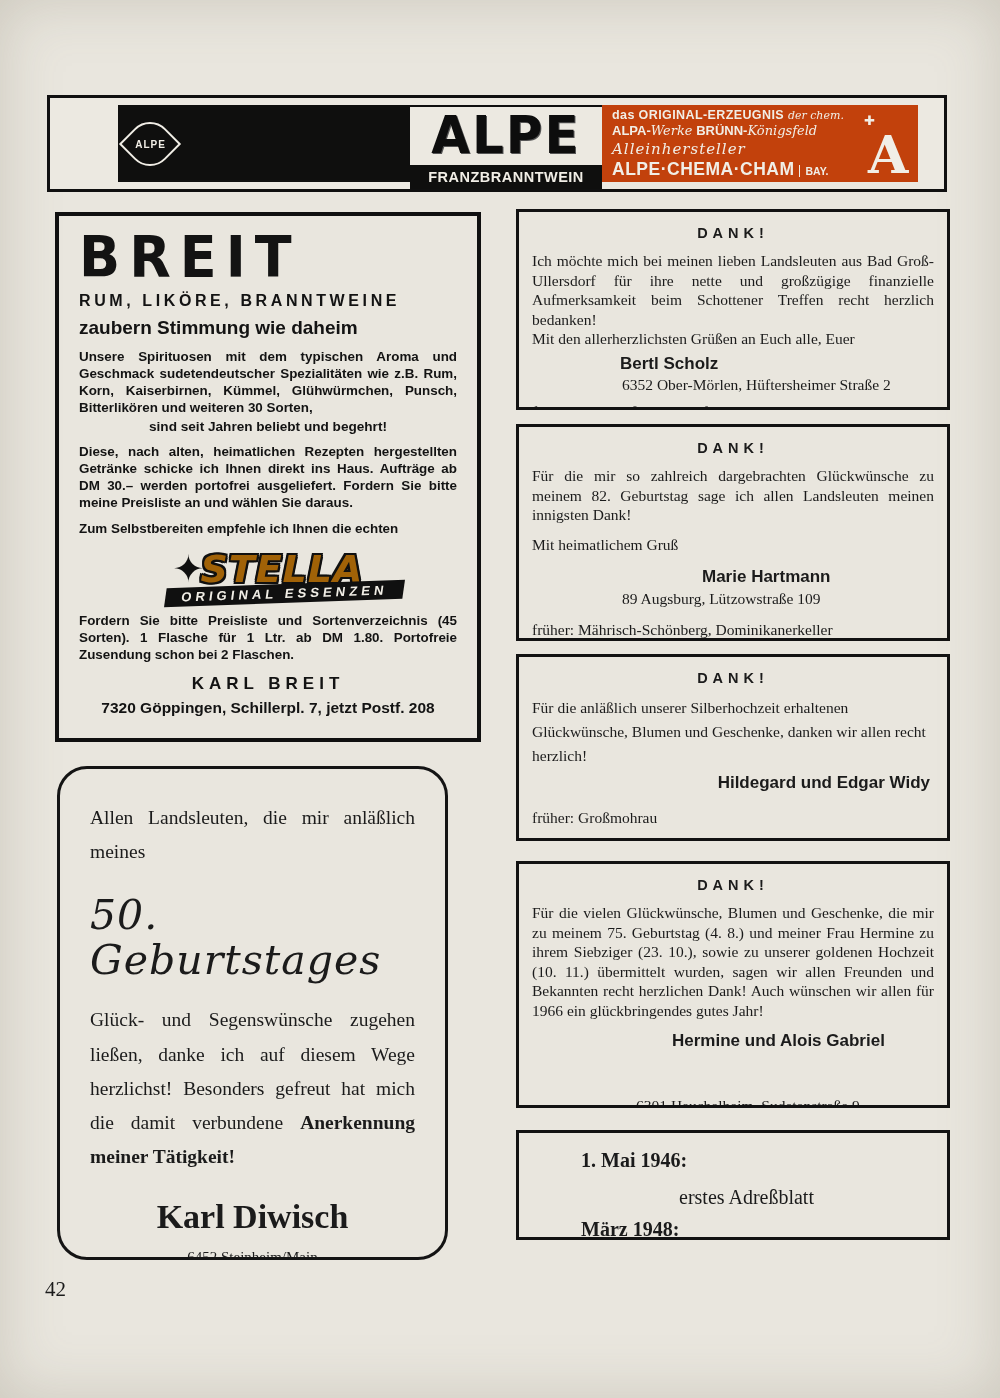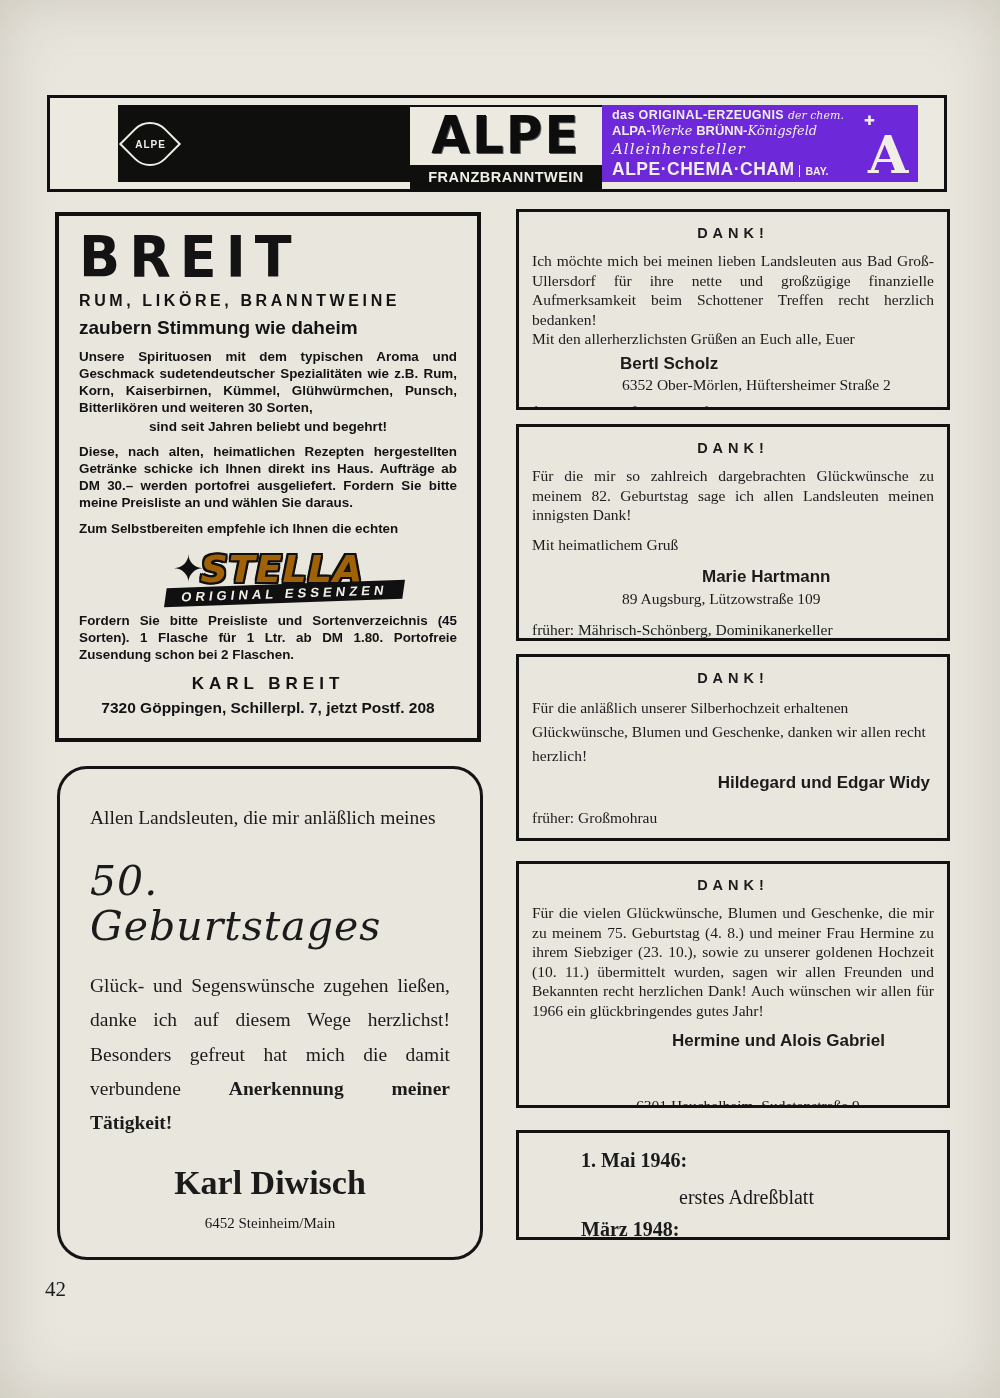--- a/index.html
+++ b/index.html
@@ -47,21 +47,21 @@
     letter-spacing:2px; color:#0d0d0d; transform: scaleY(1.02);
     text-shadow: 1px 1px 0 #555;
   }
   .franz-bar {
     background:#0f0f0e; color:#f1eee6; text-align:center;
     font-family:"Liberation Sans",sans-serif; font-weight:bold; font-size:14.5px;
     letter-spacing:.5px; padding:4px 0;
   }
 
   .banner-right {
-    flex:1; background:#6d28d9; color:#f1eee6;
+    flex:1; background:#c2410c; color:#f1eee6;
     display:flex; align-items:center; gap:8px; padding:4px 8px 4px 10px;
   }
   .br-lines { flex:1; display:flex; flex-direction:column; gap:1px; white-space:nowrap; }
   .br-line1 { font-family:"Liberation Sans",sans-serif; font-weight:bold; font-size:12.5px; letter-spacing:.4px; }
   .br-line1 .sfx { font-family:"DejaVu Serif",serif; font-style:italic; font-weight:normal; font-size:11px; letter-spacing:0; }
   .br-line2 { font-size:13px; }
   .br-line2 .b { font-family:"Liberation Sans",sans-serif; font-weight:bold; }
   .br-line2 .i { font-family:"DejaVu Serif",serif; font-style:italic; }
   .br-line3 { font-family:"DejaVu Serif",serif; font-style:italic; font-size:15px; letter-spacing:1px; }
   .br-line4 { display:flex; align-items:baseline; gap:5px; font-family:"Liberation Sans",sans-serif; font-weight:900; font-size:17.5px; letter-spacing:.5px; }
@@ -98,21 +98,21 @@
   }
   .stella-bar {
     background:#101010; color:#f1eee6; font-weight:bold; font-size:13px; letter-spacing:4px;
     padding:2px 16px; transform:skewX(-10deg) rotate(-2deg); margin-top:-7px; margin-left:34px;
   }
   .breit-name { text-align:center; font-weight:800; font-size:17px; letter-spacing:5px; margin-top:11px; }
   .breit-addr { text-align:center; font-weight:800; font-size:15.5px; margin-top:5px; }
 
   
   .diwisch {
-    position:absolute; left:57px; top:766px; width:426px; height:494px;
+    position:absolute; left:57px; top:766px; width:391px; height:494px;
     border:3px solid #141414; border-radius:30px; padding:32px 30px 18px;
     font-size:19.5px; line-height:1.75; overflow:hidden;
   }
   .diwisch-intro { text-align:justify; }
   .diwisch-occasion {
     font-family:"DejaVu Serif",serif; font-style:italic; font-size:41px; letter-spacing:1px;
     margin:24px 0 20px; line-height:1.1;
   }
   .diwisch-body { text-align:justify; }
   .diwisch-body b { font-weight:bold; }

